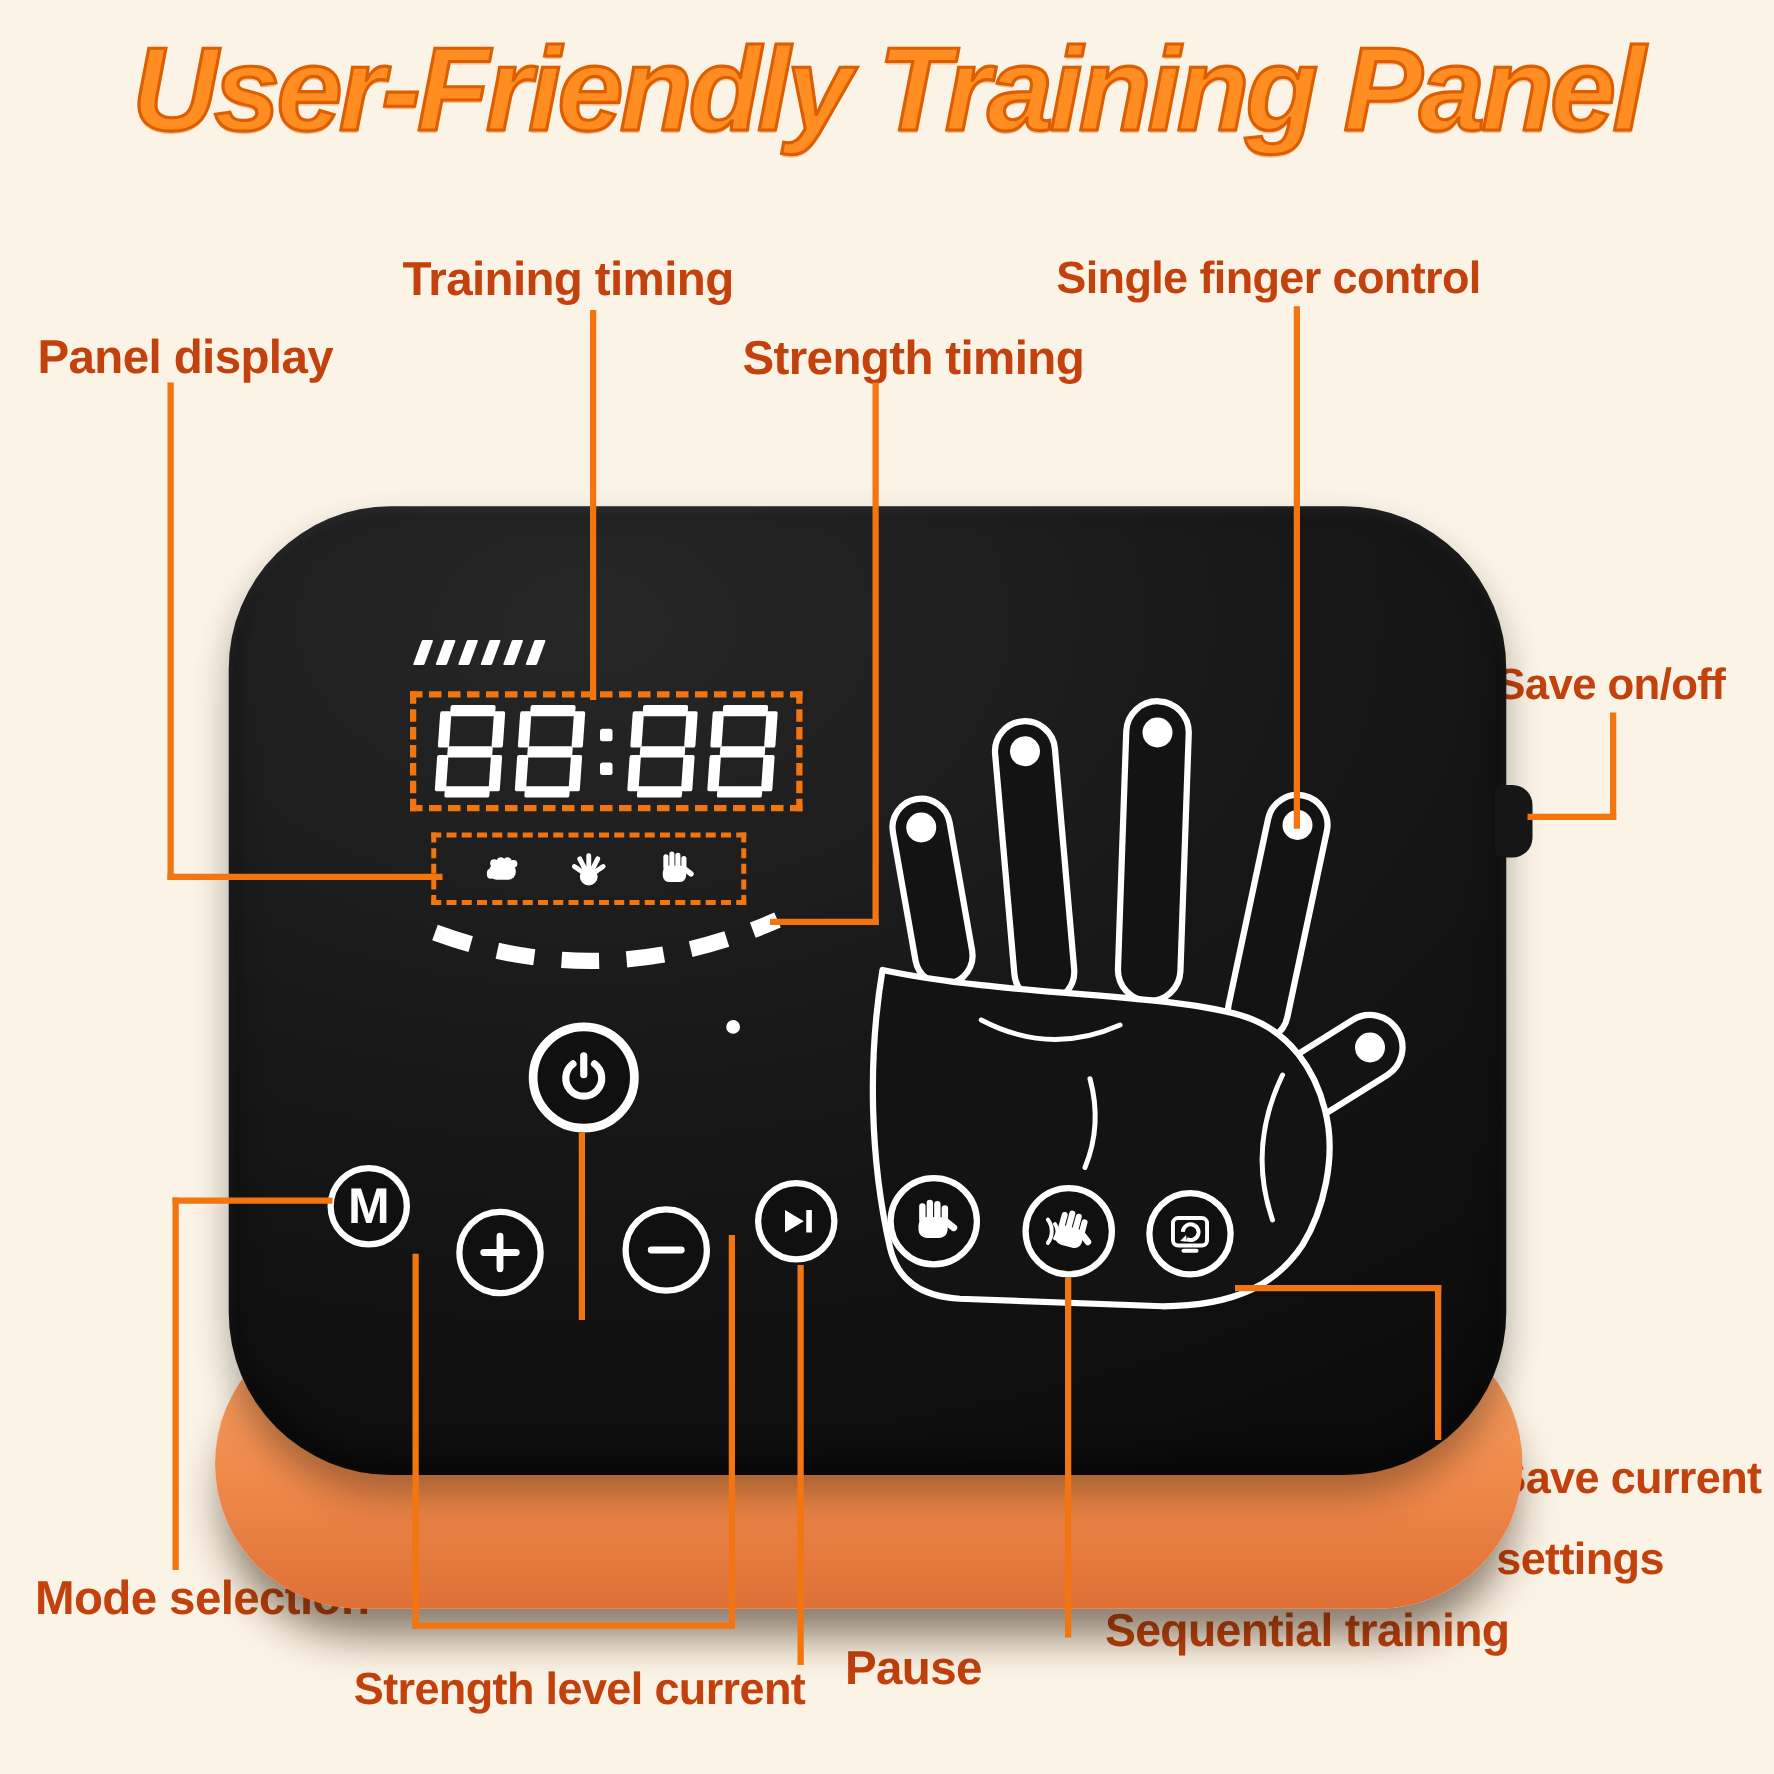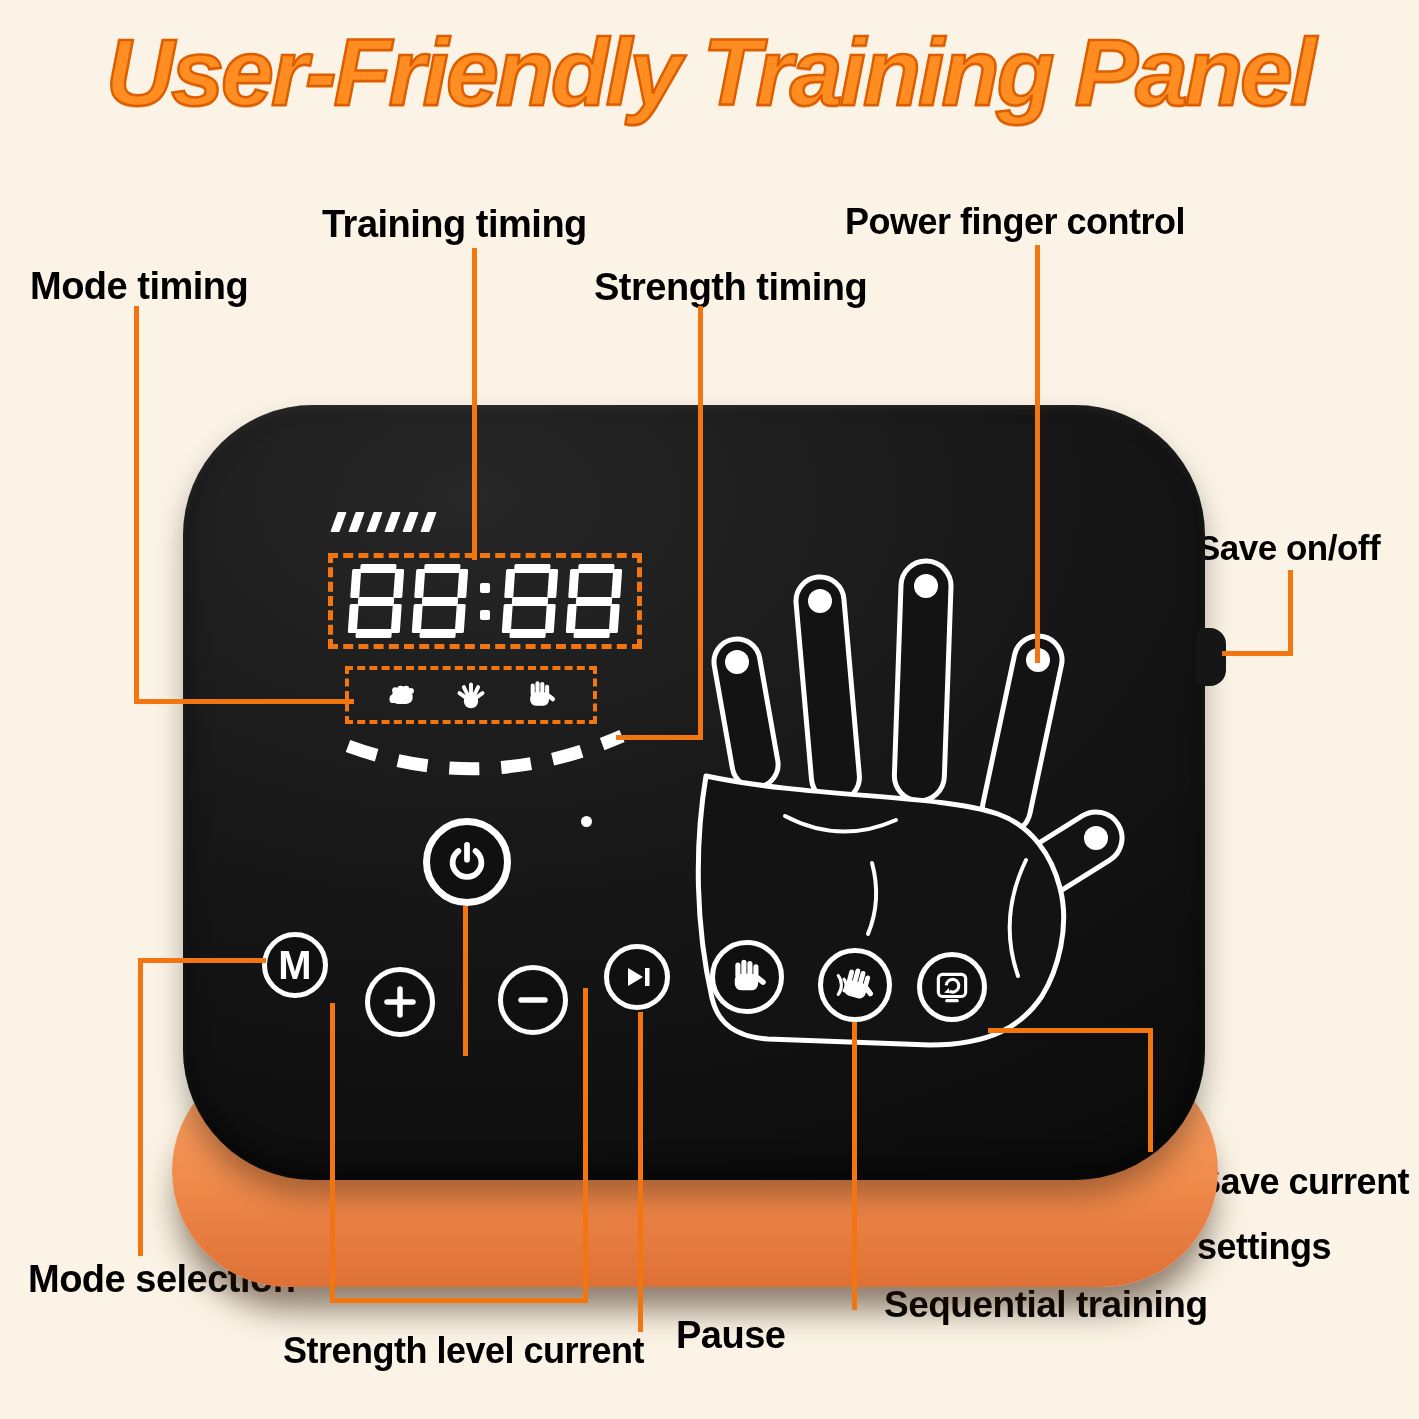--- a/index.html
+++ b/index.html
@@ -9,21 +9,21 @@
   
   .title{
     position:absolute;left:0;top:18px;width:100%;text-align:center;
     font-size:95px;font-weight:bold;font-style:italic;letter-spacing:-3px;
     color:#ff8d21;-webkit-text-stroke:2.5px #dd5e00;
     text-shadow:0 2px 0 rgba(221,94,0,.35);
     white-space:nowrap;
   }
 
   
-  .callout{position:absolute;font-weight:bold;font-size:38px;color:#000000;white-space:nowrap;letter-spacing:-.5px}
+  .callout{position:absolute;font-weight:bold;font-size:38px;color:#c2410c;white-space:nowrap;letter-spacing:-.5px}
   .lb-tt{left:322px;top:203px}
   .lb-md{left:30px;top:265px}
   .lb-sl{left:594px;top:266px}
   .lb-sfc{left:845px;top:201px;font-size:36px}
   .lb-po{left:1197px;top:528px;font-size:35px}
   .lb-onoff{left:407px;top:1056px;font-size:37px}
   .lb-ms{left:28px;top:1258px}
   .lb-sla{left:283px;top:1330px;font-size:36px}
   .lb-pause{left:676px;top:1314px}
   .lb-st{left:884px;top:1284px;font-size:37px}
@@ -342,22 +342,22 @@
 <div class="cl" style="left:330px;top:1298px;width:258px;height:5px"></div>
 
 <div class="cl" style="left:638px;top:1012px;width:5px;height:320px"></div>
 
 <div class="cl" style="left:852px;top:1022px;width:5px;height:288px"></div>
 
 <div class="cl" style="left:988px;top:1028px;width:165px;height:5px"></div>
 <div class="cl" style="left:1148px;top:1028px;width:5px;height:124px"></div>
 
 <span class="callout lb-tt">Training timing</span>
-<span class="callout lb-md">Mode timing</span>
+<span class="callout lb-md">Panel display</span>
 <span class="callout lb-sl">Strength timing</span>
-<span class="callout lb-sfc">Power finger control</span>
+<span class="callout lb-sfc">Single finger control</span>
 <span class="callout lb-po">Save on/off</span>
 <span class="callout lb-onoff">ON/OFF</span>
 <span class="callout lb-ms">Mode selection</span>
 <span class="callout lb-sla">Strength level current</span>
 <span class="callout lb-pause">Pause</span>
 <span class="callout lb-st">Sequential training</span>
 <span class="callout lb-scs">Save current settings</span>
 
 </body></html>

